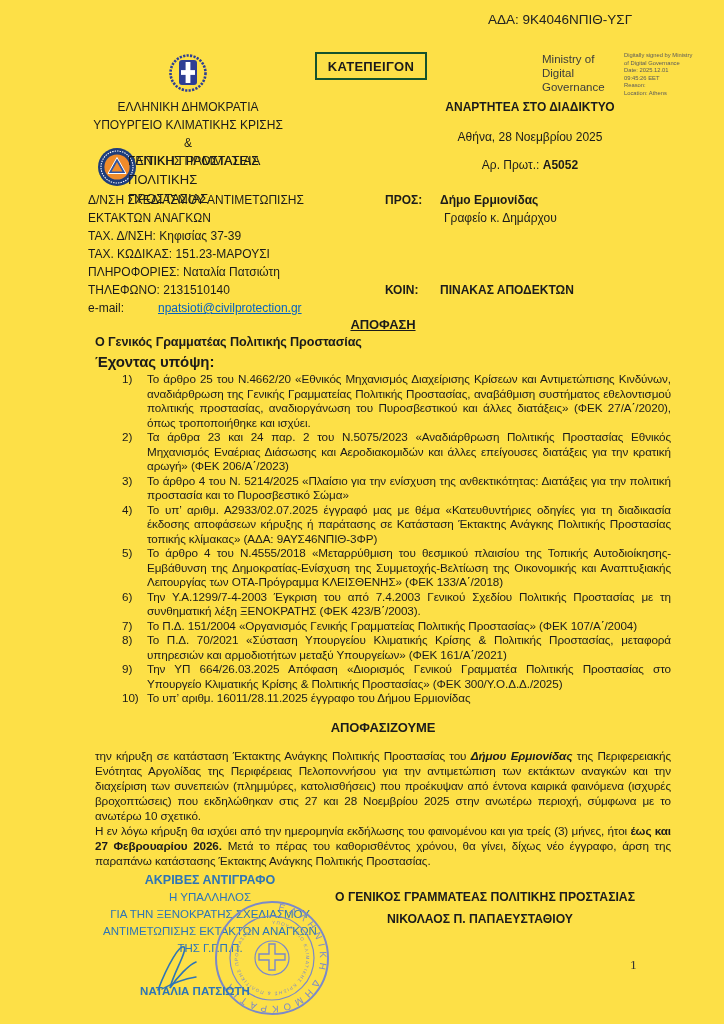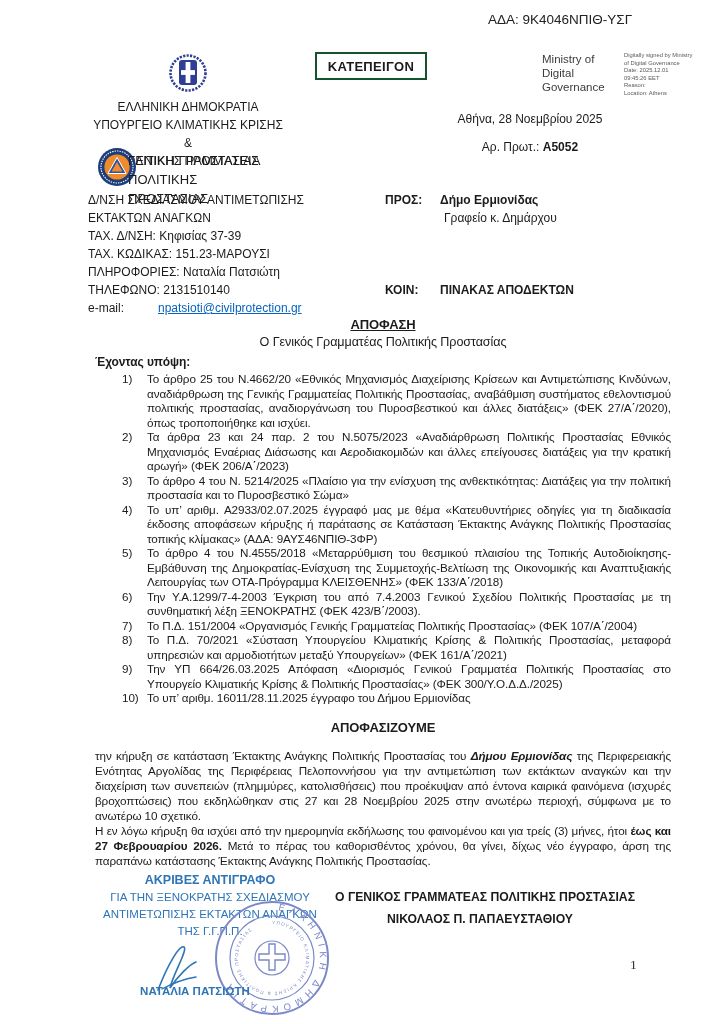--- a/index.html
+++ b/index.html
@@ -1,16 +1,16 @@
 <!DOCTYPE html>
 <html lang="el"><head>
 <meta charset="utf-8">
 <style>
   html,body{margin:0;padding:0;background:#888;}
-  .page{position:relative;width:724px;height:1024px;background:#ffffff;margin:0 auto;
+  .page{position:relative;width:724px;height:1024px;background:#fde047;margin:0 auto;
         font-family:"Liberation Sans",sans-serif;color:#1b1b1b;overflow:hidden;}
   .abs{position:absolute;}
   .center{text-align:center;}
   .bold{font-weight:bold;}
   .just{text-align:justify;}
   .pre{white-space:pre-line;}
 
   .ada{left:488px;top:12px;font-size:13.5px;color:#222;}
 
   .coa{left:168px;top:50px;}
@@ -34,22 +34,22 @@
   a.link{color:#0563c1;text-decoration:underline;cursor:pointer;}
   .blue{color:#0563c1;}
 
   .pros{left:385px;top:191px;font-size:12px;line-height:18px;}
   .pros .row{display:flex;}
   .pros .plabel{width:55px;font-weight:bold;flex:none;}
   .pros .pval{}
 
   .body{left:95px;top:316px;width:576px;font-size:11.7px;letter-spacing:-0.1px;}
   .title{font-size:13px;font-weight:bold;text-decoration:underline;text-align:center;line-height:17px;}
-  .subtitle{font-size:12.6px;font-weight:normal;text-align:center;line-height:18px;}
-  .having{font-size:12px;font-weight:bold;margin-top:3px;line-height:16px;}
+  .subtitle{font-size:12.6px;font-weight:bold;text-align:left;line-height:18px;}
+  .having{font-size:15px;font-weight:bold;margin-top:3px;line-height:16px;}
   .list{margin-top:2px;}
   .li{display:flex;line-height:14.5px;}
   .li .num{flex:none;width:25px;margin-left:27px;}
   .li .txt{flex:1;text-align:justify;}
   .resheading{font-size:13px;font-weight:bold;text-align:center;margin:13px 0 12px 0;line-height:17px;}
   .para{line-height:15px;margin:0;}
   .bi{font-weight:bold;font-style:italic;}
   .b{font-weight:bold;}
 
   .sig-left{left:95px;top:872px;width:230px;text-align:center;color:#2e75b6;
@@ -88,20 +88,21 @@
 Reason:
 Location: Athens</div>
 
   <div class="abs lh-left center">
     <div>ΕΛΛΗΝΙΚΗ ΔΗΜΟΚΡΑΤΙΑ</div>
     <div>ΥΠΟΥΡΓΕΙΟ ΚΛΙΜΑΤΙΚΗΣ ΚΡΙΣΗΣ &amp;</div>
     <div>ΠΟΛΙΤΙΚΗΣ ΠΡΟΣΤΑΣΙΑΣ</div>
   </div>
 
   <div class="abs hr-right center">
+    <div class="row1">ΑΝΑΡΤΗΤΕΑ ΣΤΟ ΔΙΑΔΙΚΤΥΟ</div>
     <div class="row2">Αθήνα, 28 Νοεμβρίου 2025</div>
     <div class="row3">
       <span>Αρ. Πρωτ.:</span>
       <span class="bold">Α5052</span>
     </div>
   </div>
 
   <div class="abs gsec-logo">
     <svg width="40" height="40" viewBox="0 0 40 40">
       <circle cx="20" cy="20" r="19" fill="#1e3d7b"></circle>
@@ -194,20 +195,21 @@
 
     <div class="resheading">ΑΠΟΦΑΣΙΖΟΥΜΕ</div>
 
     <p class="para just"><span>την κήρυξη σε κατάσταση Έκτακτης Ανάγκης Πολιτικής Προστασίας του </span><span class="bi">Δήμου Ερμιονίδας</span><span> της Περιφερειακής Ενότητας Αργολίδας της Περιφέρειας Πελοποννήσου για την αντιμετώπιση των εκτάκτων αναγκών και την διαχείριση των συνεπειών (πλημμύρες, κατολισθήσεις) που προέκυψαν από έντονα καιρικά φαινόμενα (ισχυρές βροχοπτώσεις) που εκδηλώθηκαν στις 27 και 28 Νοεμβρίου 2025 στην ανωτέρω περιοχή, σύμφωνα με το ανωτέρω 10 σχετικό.</span></p>
 
     <p class="para just"><span>Η εν λόγω κήρυξη θα ισχύει από την ημερομηνία εκδήλωσης του φαινομένου και για τρείς (3) μήνες, ήτοι </span><span class="b">έως και 27 Φεβρουαρίου 2026.</span><span> Μετά το πέρας του καθορισθέντος χρόνου, θα γίνει, δίχως νέο έγγραφο, άρση της παραπάνω κατάστασης Έκτακτης Ανάγκης Πολιτικής Προστασίας.</span></p>
   </div>
 
   <div class="abs sig-left">
     <div class="head">ΑΚΡΙΒΕΣ ΑΝΤΙΓΡΑΦΟ</div>
+    <div>Η ΥΠΑΛΛΗΛΟΣ</div>
     <div>ΓΙΑ ΤΗΝ ΞΕΝΟΚΡΑΤΗΣ ΣΧΕΔΙΑΣΜΟΥ</div>
     <div>ΑΝΤΙΜΕΤΩΠΙΣΗΣ ΕΚΤΑΚΤΩΝ ΑΝΑΓΚΩΝ</div>
     <div>ΤΗΣ Γ.Γ.Π.Π.</div>
   </div>
 
   <div class="abs squiggle">
     <svg width="62" height="62" viewBox="0 0 62 62">
       <path d="M8,52 C18,26 30,6 34,9 C38,12 23,36 20,50 C27,39 40,26 46,24" fill="none" stroke="#2e75b6" stroke-width="1.6" stroke-linecap="round"></path>
       <path d="M12,51 C23,45 34,41 46,39" fill="none" stroke="#2e75b6" stroke-width="1.4" stroke-linecap="round"></path>
     </svg>

